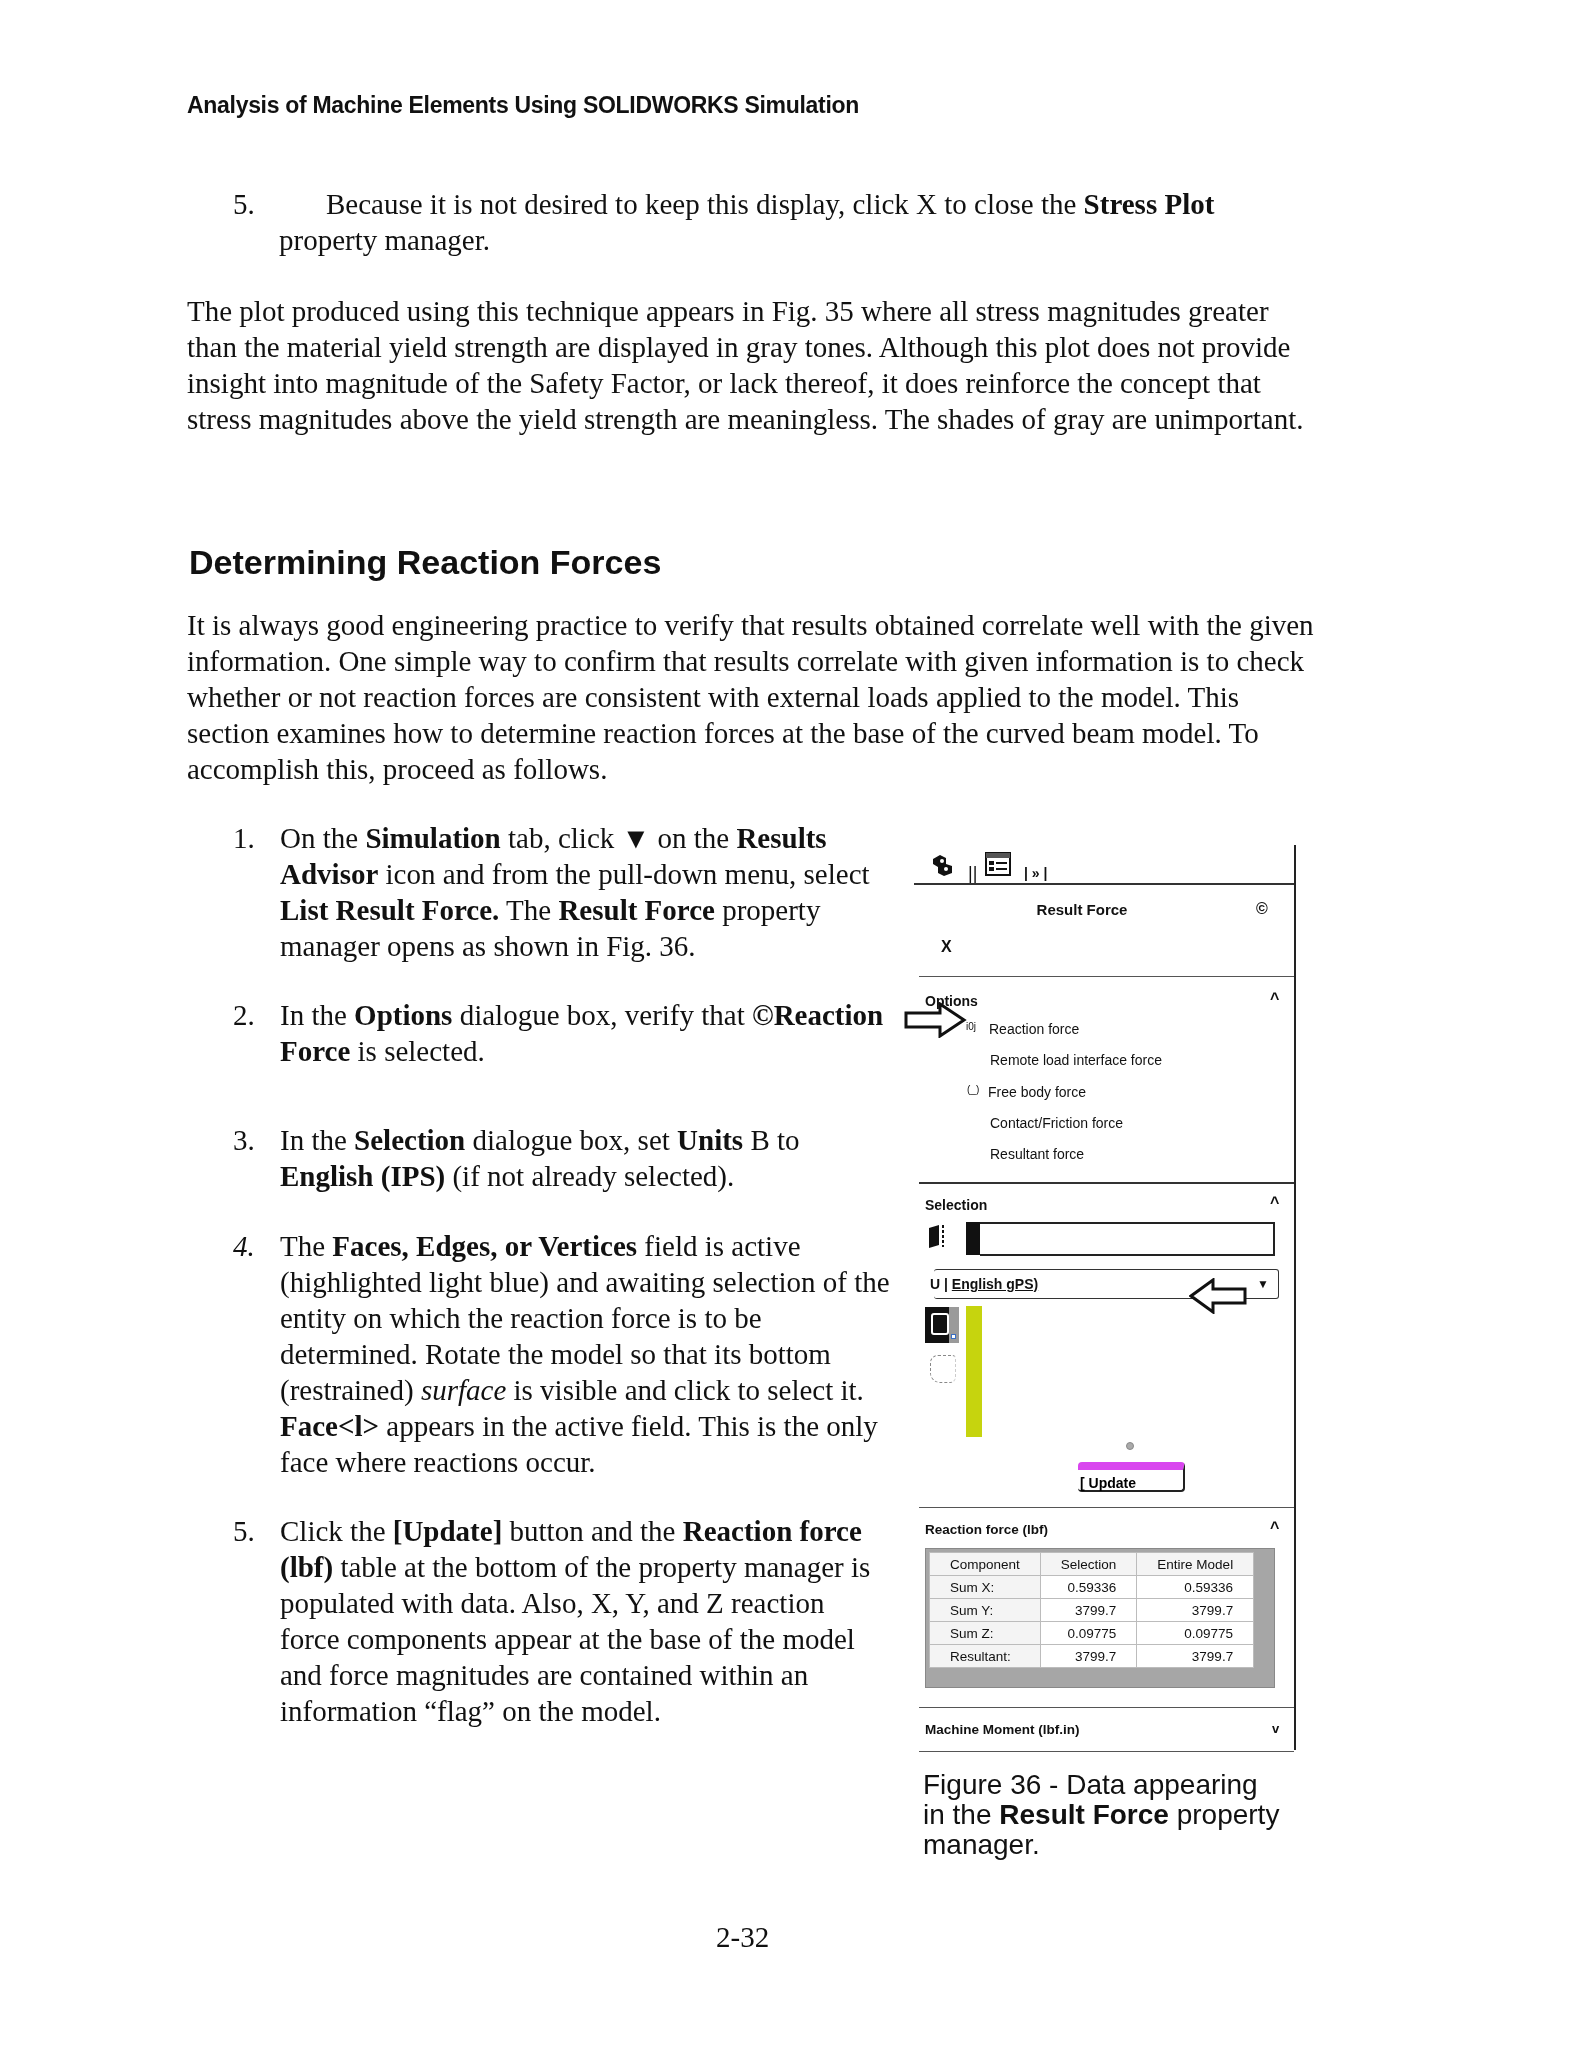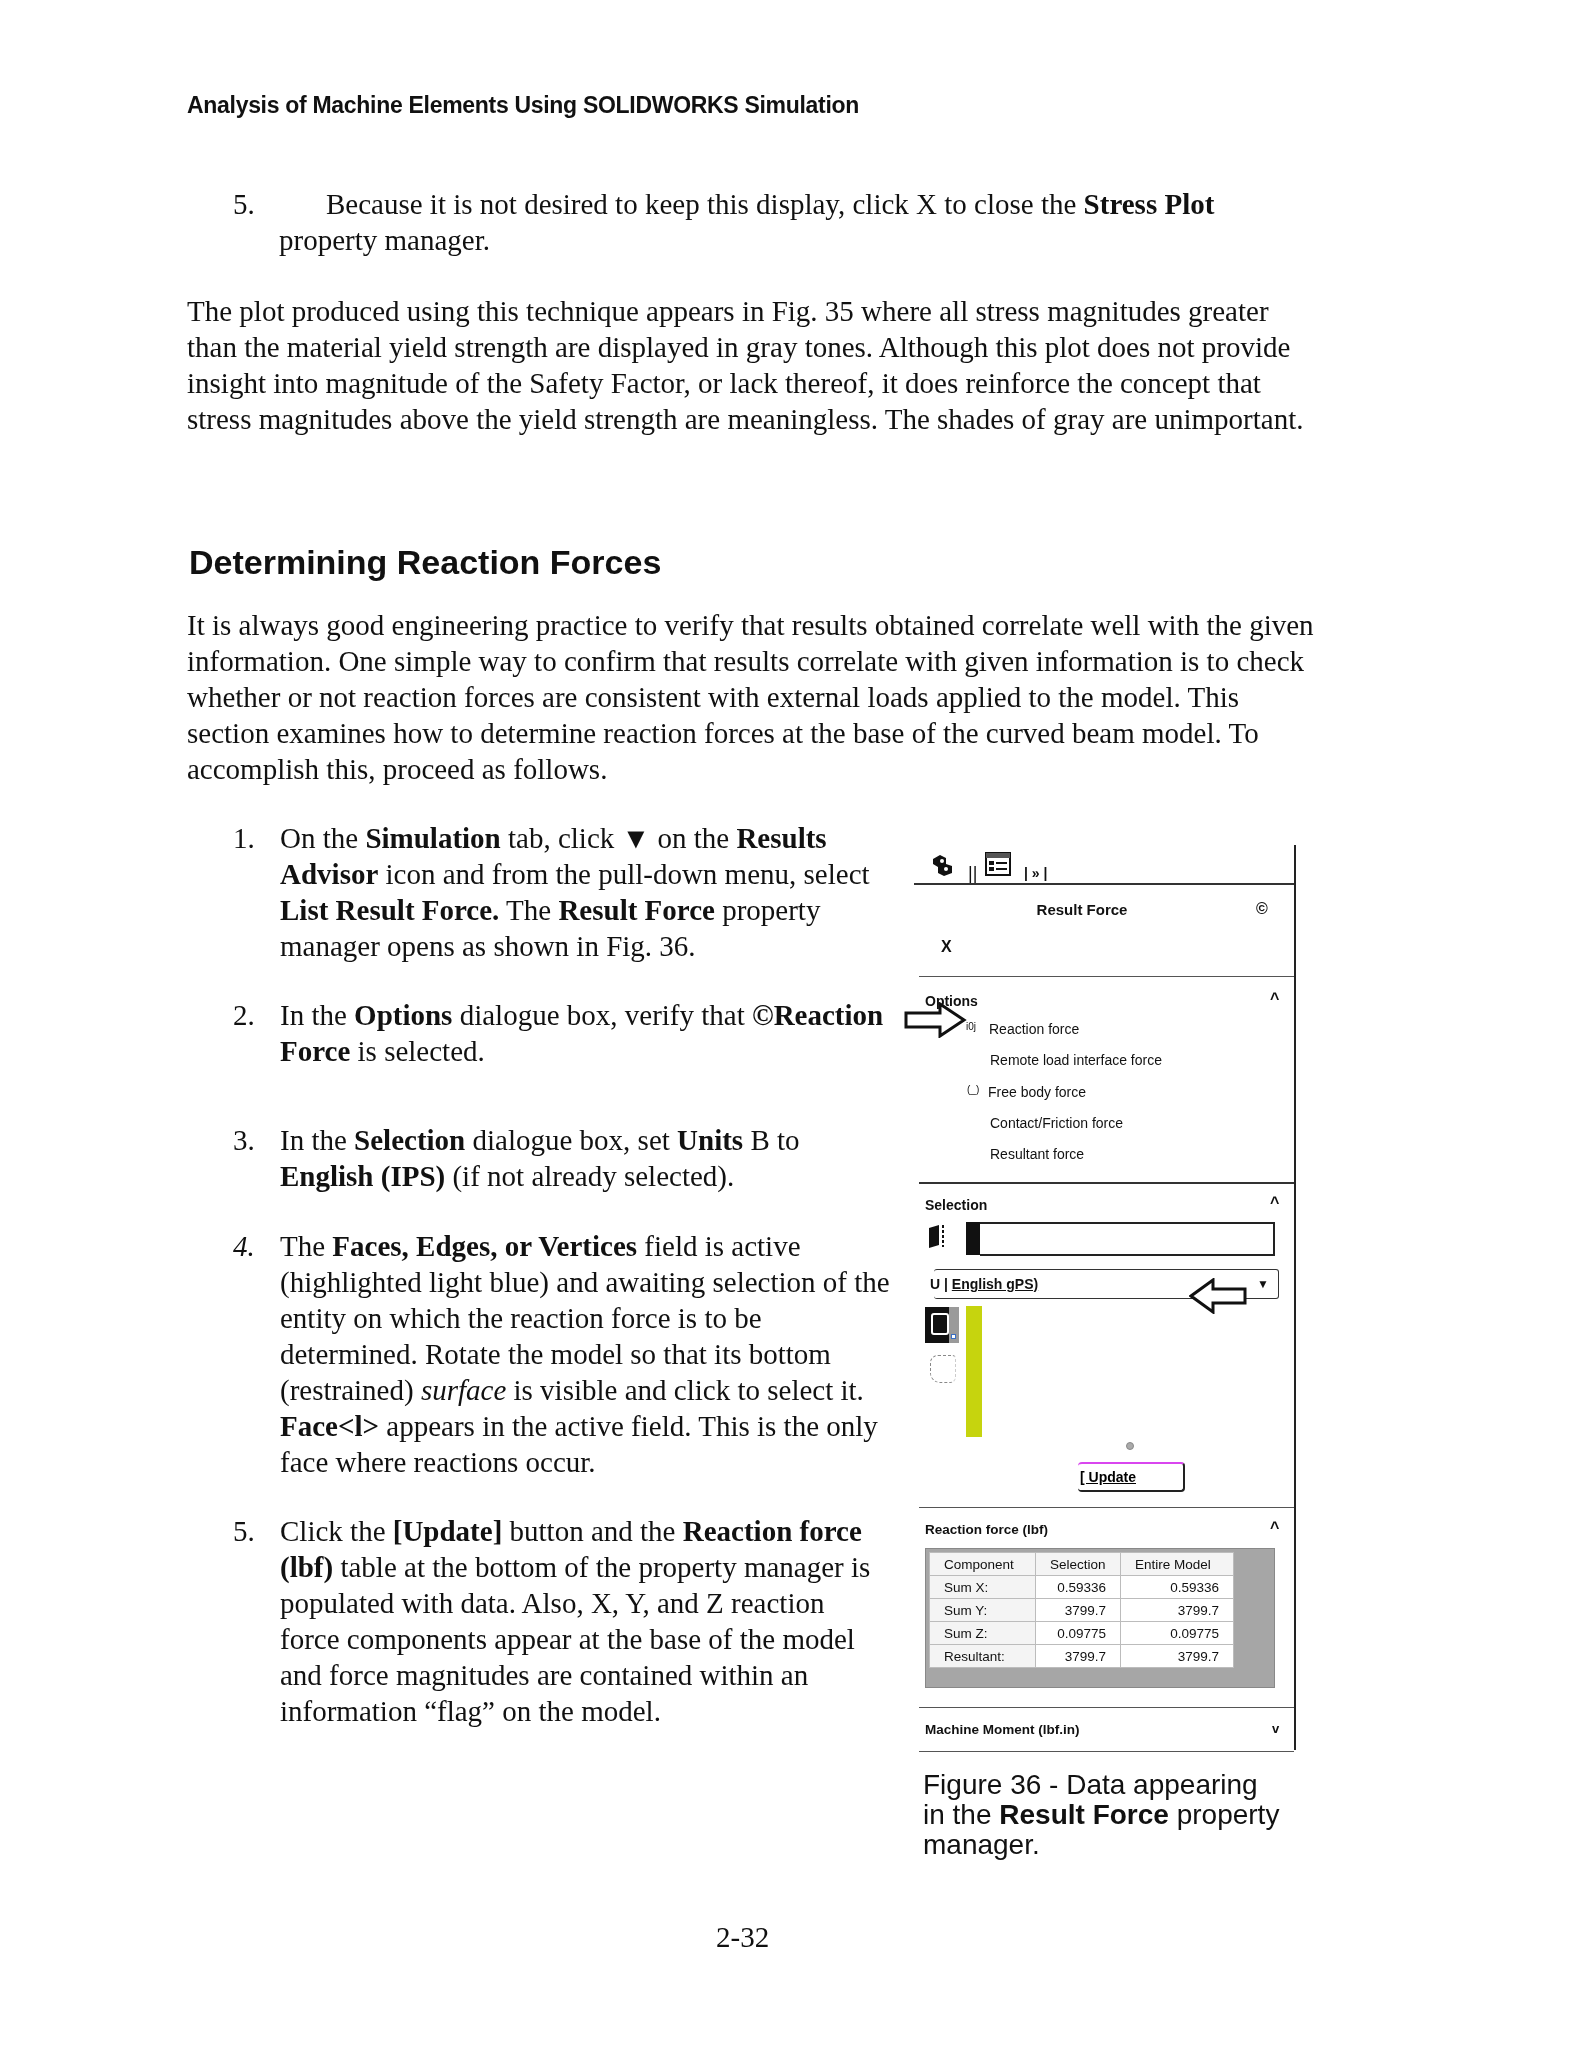--- a/index.html
+++ b/index.html
@@ -68,25 +68,25 @@
   .pm .face-icon .gray { position: absolute; right: 0; top: 0; width: 10px; height: 36px; background: #9a9a9a; }
   .pm .face-icon .cube { position: absolute; left: 6px; top: 6px; width: 18px; height: 22px; border: 2px solid #fff; border-radius: 3px; }
   .pm .face-icon .dot { position: absolute; right: 3px; bottom: 4px; width: 5px; height: 5px; border: 1px solid #3a6fc4; background: #fff; }
   .pm .ghost-icon { position: absolute; left: 16px; top: 510px; width: 26px; height: 28px; border: 1px dashed #888; border-radius: 8px 4px 6px 10px; border-right-color: #ccc; }
 
   .pm .yellow-bar { position: absolute; left: 52px; top: 461px; width: 16px; height: 131px; background: #c6d40e; }
   .pm .sel-list { position: absolute; left: 70px; top: 461px; width: 294px; height: 131px; background: #d3e7f9; border: 3px solid #8dc3ee; }
   .pm .sel-list .item { position: absolute; left: 2px; top: 3px; right: 2px; height: 21px; background: #5a8fd1; color: #eef4ff; font-family: "DejaVu Sans Mono", monospace; font-size: 13px; line-height: 21px; padding-left: 5px; }
   .pm .grip { position: absolute; left: 212px; top: 597px; width: 8px; height: 8px; border-radius: 50%; background: #aaa; border: 1px solid #888; }
 
-  .pm .update-btn { position: absolute; left: 164px; top: 617px; width: 107px; height: 30px; border: 2px solid #222; border-top: 2px solid #d946ef; border-radius: 4px; border-left: none; background: #fff; font-weight: bold; font-size: 14px; line-height: 26px; padding-left: 2px; text-decoration: underline; text-align: left; cursor: pointer; }
+  .pm .update-btn { position: absolute; left: 164px; top: 617px; width: 107px; height: 30px; border: 2px solid #222; border-top: 8px solid #d946ef; border-radius: 4px; border-left: none; background: #fff; font-weight: bold; font-size: 14px; line-height: 26px; padding-left: 2px; text-align: left; cursor: pointer; }
 
   .pm .tbl-wrap { position: absolute; left: 11px; top: 703px; width: 350px; height: 140px; background: #a6a6a6; border: 1px solid #888; }
   .pm table { position: absolute; left: 3px; top: 3px; border-collapse: collapse; background: #fff; font-size: 13.5px; }
-  .pm th, .pm td { border: 1px solid #bcbcbc; height: 23px; padding: 0 14px; white-space: nowrap; font-weight: normal; }
+  .pm th, .pm td { border: 1px solid #bcbcbc; height: 23px; padding: 0 20px; white-space: nowrap; font-weight: normal; }
   .pm th { text-align: left; background: #f4f4f4; }
   .pm td.c0 { background: #f4f4f4; text-align: left; width: 106px; }
   .pm td.num { text-align: right; }
   .pm .col1 { width: 85px; }
   .pm .col2 { width: 113px; }
 
   .caption { position: absolute; left: 923px; top: 1770px; width: 360px; font-family: "Liberation Sans", sans-serif; font-size: 28px; line-height: 30px; }
 
   .page-number { position: absolute; left: 716px; top: 1921px; font-family: "Liberation Serif", serif; font-size: 29px; }
 </style>

